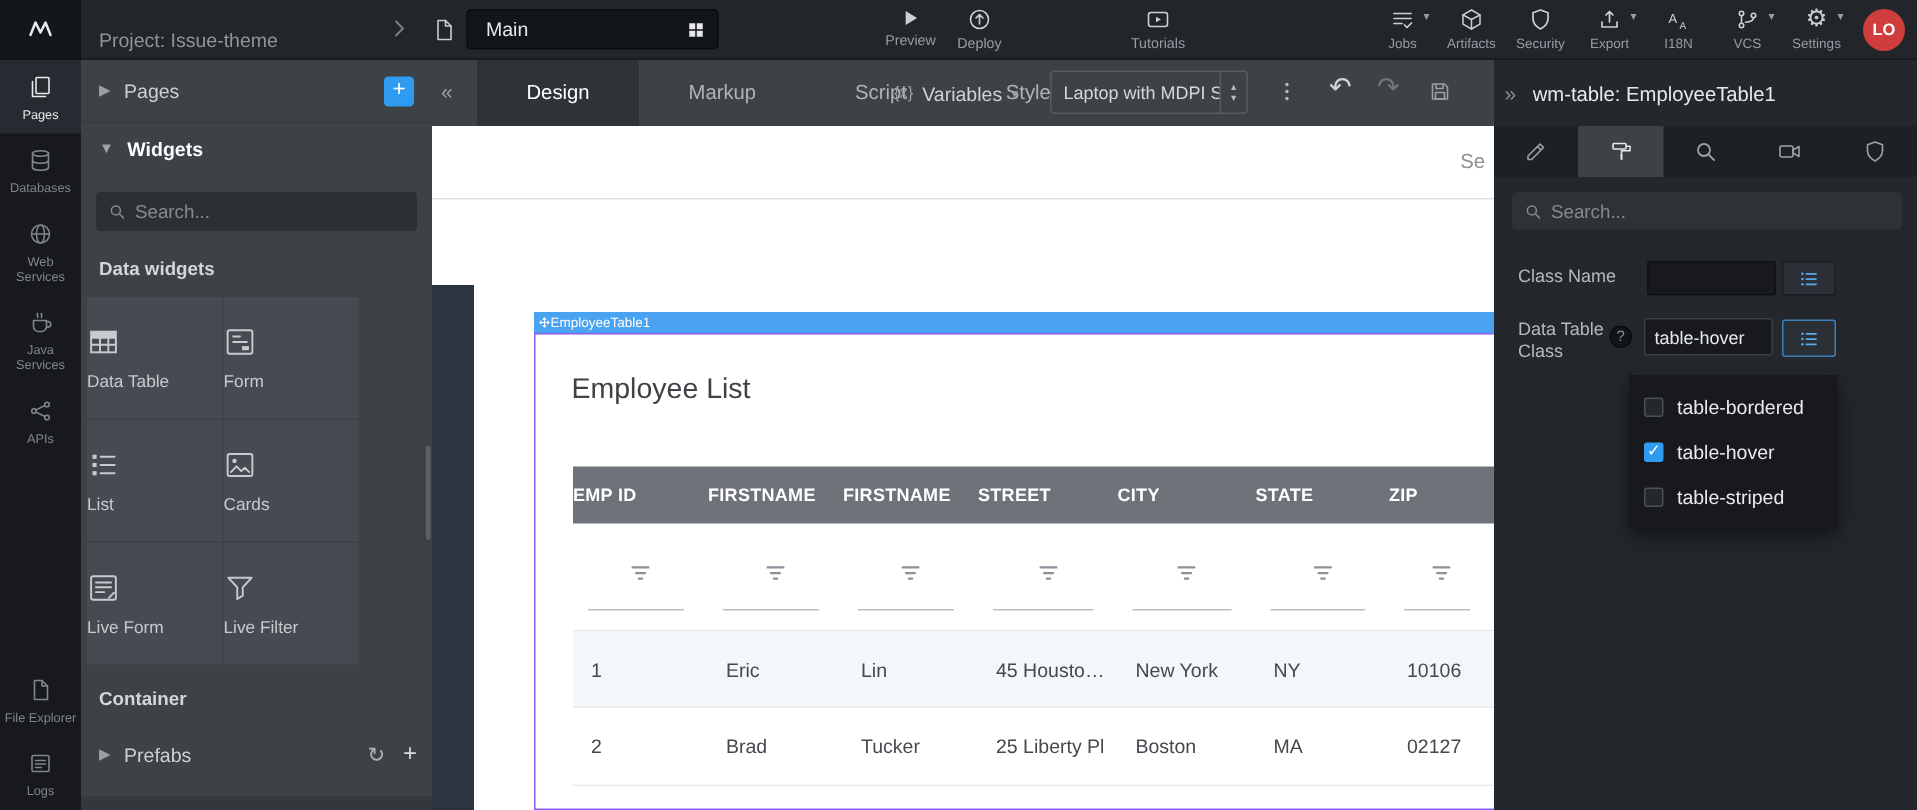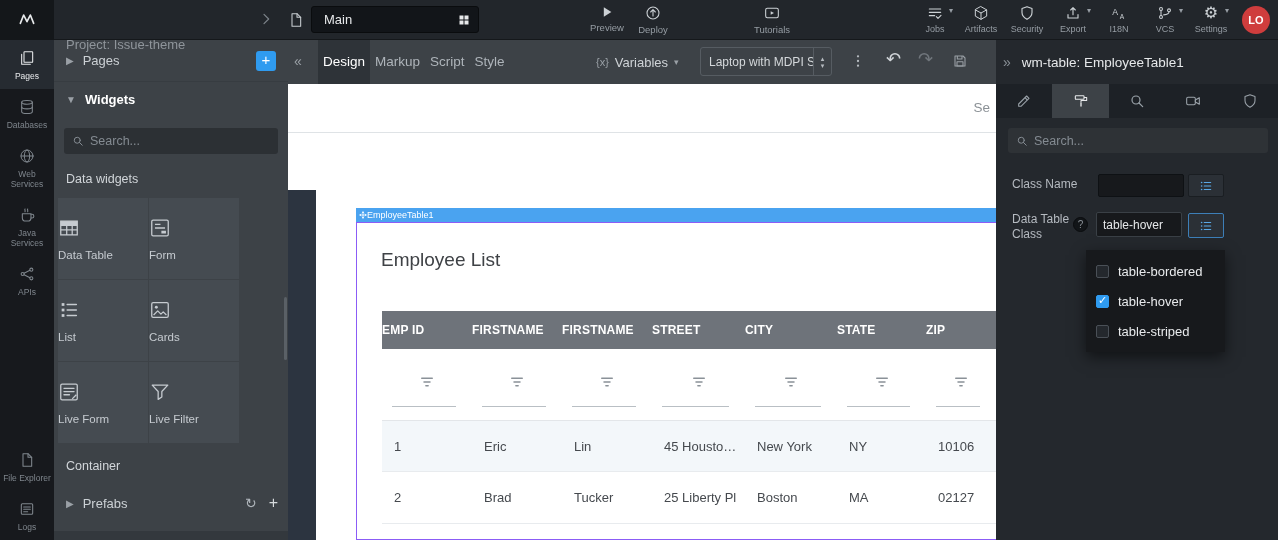--- a/index.html
+++ b/index.html
@@ -5,21 +5,21 @@
   *{margin:0;padding:0;box-sizing:border-box}
   html,body{width:1278px;height:540px;overflow:hidden;background:#22262b;
     font-family:"Liberation Sans","DejaVu Sans",sans-serif;-webkit-font-smoothing:antialiased}
   svg{display:block}
   .i12{width:12px;height:12px}.i14{width:14px;height:14px}.i16{width:16px;height:16px}
   .i18{width:18px;height:18px}.i20{width:20px;height:20px}.i22{width:22px;height:22px}
 
   
   .topbar{position:absolute;left:0;top:0;width:1278px;height:40px;background:#22262b;z-index:40;border-bottom:1px solid #15181b}
   .logo-box{position:absolute;left:0;top:0;width:54px;height:40px;background:#14171a;display:flex;align-items:center;justify-content:center;color:#e8eaec}
-  .project{position:absolute;left:66px;top:0;height:52px;display:flex;align-items:flex-end;color:#8f959b;font-size:13px}
+  .project{position:absolute;left:66px;top:0;height:52px;display:flex;align-items:center;color:#8f959b;font-size:13px}
   .project-chev{position:absolute;left:258px;top:11px;color:#7c838a}
   .page-sel{position:absolute;left:288px;top:6px;display:flex;align-items:center;gap:7px;color:#c8cdd1}
   .page-box{width:168px;height:27px;background:#121519;border:1px solid #0a0c0e;border-radius:3px;display:flex;align-items:center;color:#e6e8ea;font-size:13px;padding:0 8px 0 12px}
   .page-box .grow{flex:1}
   .tb-action{position:absolute;top:5px;width:52px;display:flex;flex-direction:column;align-items:center;gap:3px;color:#ccd1d5}
   .tb-action .lbl{font-size:9.5px;color:#969da4}
   #act-preview{left:581px}#act-deploy{left:627px}#act-tutorials{left:746px}
   .tb-menus{position:absolute;right:44px;top:5px;display:flex}
   .tb-menu{width:46px;display:flex;flex-direction:column;align-items:center;gap:3px;color:#ccd1d5;position:relative}
   .tb-menu .lbl{font-size:9px;color:#969da4;white-space:nowrap}
@@ -36,37 +36,37 @@
 
   
   .panel{position:absolute;left:54px;top:40px;width:234px;bottom:0;background:#3d4247;overflow:hidden;z-index:20}
   .sect-pages{display:flex;align-items:center;height:42px;padding:0 12px;color:#ccd1d5;font-size:13px;position:relative;border-bottom:1px solid #373c41}
   .chev{color:#9aa0a6;font-size:10px;margin-right:9px}
   .plus-btn{position:absolute;right:12px;top:11px;width:20px;height:20px;background:#2f9bf0;border-radius:3px;color:#fff;font-size:15px;line-height:18px;text-align:center}
   .sect-widgets{height:34px;display:flex;align-items:center;padding:0 12px;color:#fff;font-weight:bold;font-size:13px}
   .panel-search{margin:12px 10px 0;height:26px;background:#2c3034;border-radius:3px;display:flex;align-items:center;padding:0 8px;gap:6px;color:#848b92}
   .panel-search input{background:transparent;border:none;outline:none;color:#c8cdd1;font-size:12.5px;width:100%;font-family:inherit}
   .panel-search input::placeholder{color:#848b92}
-  .group-label{margin:18px 0 12px 12px;font-size:12.5px;font-weight:normal;color:#d2d6da}
+  .group-label{margin:18px 0 12px 12px;font-size:12.5px;font-weight:bold;color:#d2d6da}
   .wgrid{margin-left:4px;width:181px;display:grid;grid-template-columns:90px 90px;gap:1px}
   .wcard{height:81px;background:#454b51;display:flex;flex-direction:column;align-items:flex-start;justify-content:center;gap:10px;color:#c6cbd0}
   .wcard .lbl{font-size:11.5px;color:#c6cbd0}
   .sect-prefabs{height:36px;display:flex;align-items:center;padding:0 12px;color:#ccd1d5;font-size:13px;margin-top:10px;position:relative}
   .prefab-icons{position:absolute;right:10px;top:0;height:36px;display:flex;align-items:center;gap:12px;color:#aeb4ba}
   .prefab-icons .refresh{font-size:14px}
   .prefab-icons .plus{font-size:16px;color:#d6dadd}
   .panel-bottom-strip{position:absolute;left:0;right:0;bottom:0;height:9px;background:#33383d}
   .panel-scroll{position:absolute;right:1px;top:257px;width:3px;height:63px;background:#5a6066;border-radius:2px}
 
   
   .canvas{position:absolute;left:288px;top:40px;width:708px;bottom:0;z-index:10}
   .ctoolbar{position:absolute;left:0;top:0;right:0;height:44px;background:#3d4247}
   .collapse-l{position:absolute;left:6px;top:13px;color:#9aa0a6;font-size:14px}
   .ctabs{position:absolute;left:30px;top:0;height:44px;display:flex}
-  .ctab{padding:0 5px;line-height:44px;font-size:13.5px;color:#aeb4ba}
+  .ctab{padding:0 33px;line-height:44px;font-size:13.5px;color:#aeb4ba}
   .ctab.active{background:#2e3338;color:#fff}
   .vars{position:absolute;left:308px;top:0;height:44px;display:flex;align-items:center;gap:6px}
   .vars .vx{color:#9aa0a6;font-size:11px}
   .vars .vl{color:#cfd3d7;font-size:13px}
   .smallcaret{color:#9aa0a6;font-size:9px}
   .device{position:absolute;left:412px;top:7px;width:132px;height:29px;border:1px solid #565c62;border-radius:3px;display:flex;align-items:center;color:#d4d8db;font-size:12px;padding-left:8px}
   .device .txt{flex:1;white-space:nowrap;overflow:hidden}
   .stepper{width:18px;height:100%;border-left:1px solid #565c62;display:flex;flex-direction:column;align-items:center;justify-content:center;color:#b6bbc0;font-size:7px;line-height:7px}
   .cdots{position:absolute;left:562px;top:13px;color:#b6bbc0}
   .undo{position:absolute;left:598px;top:8px;font-size:18px;color:#d0d4d8}

